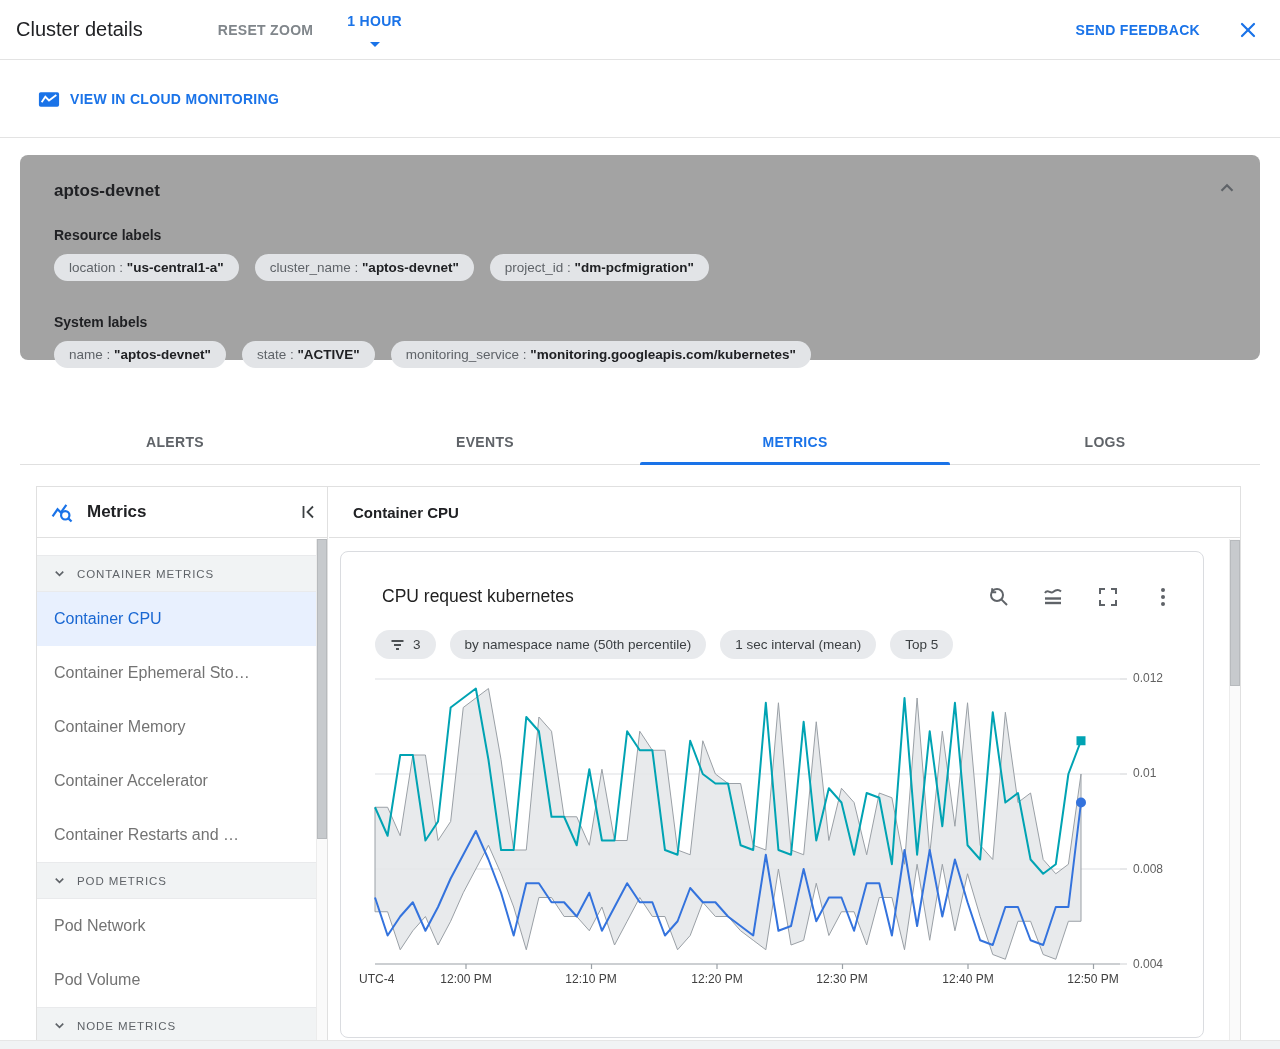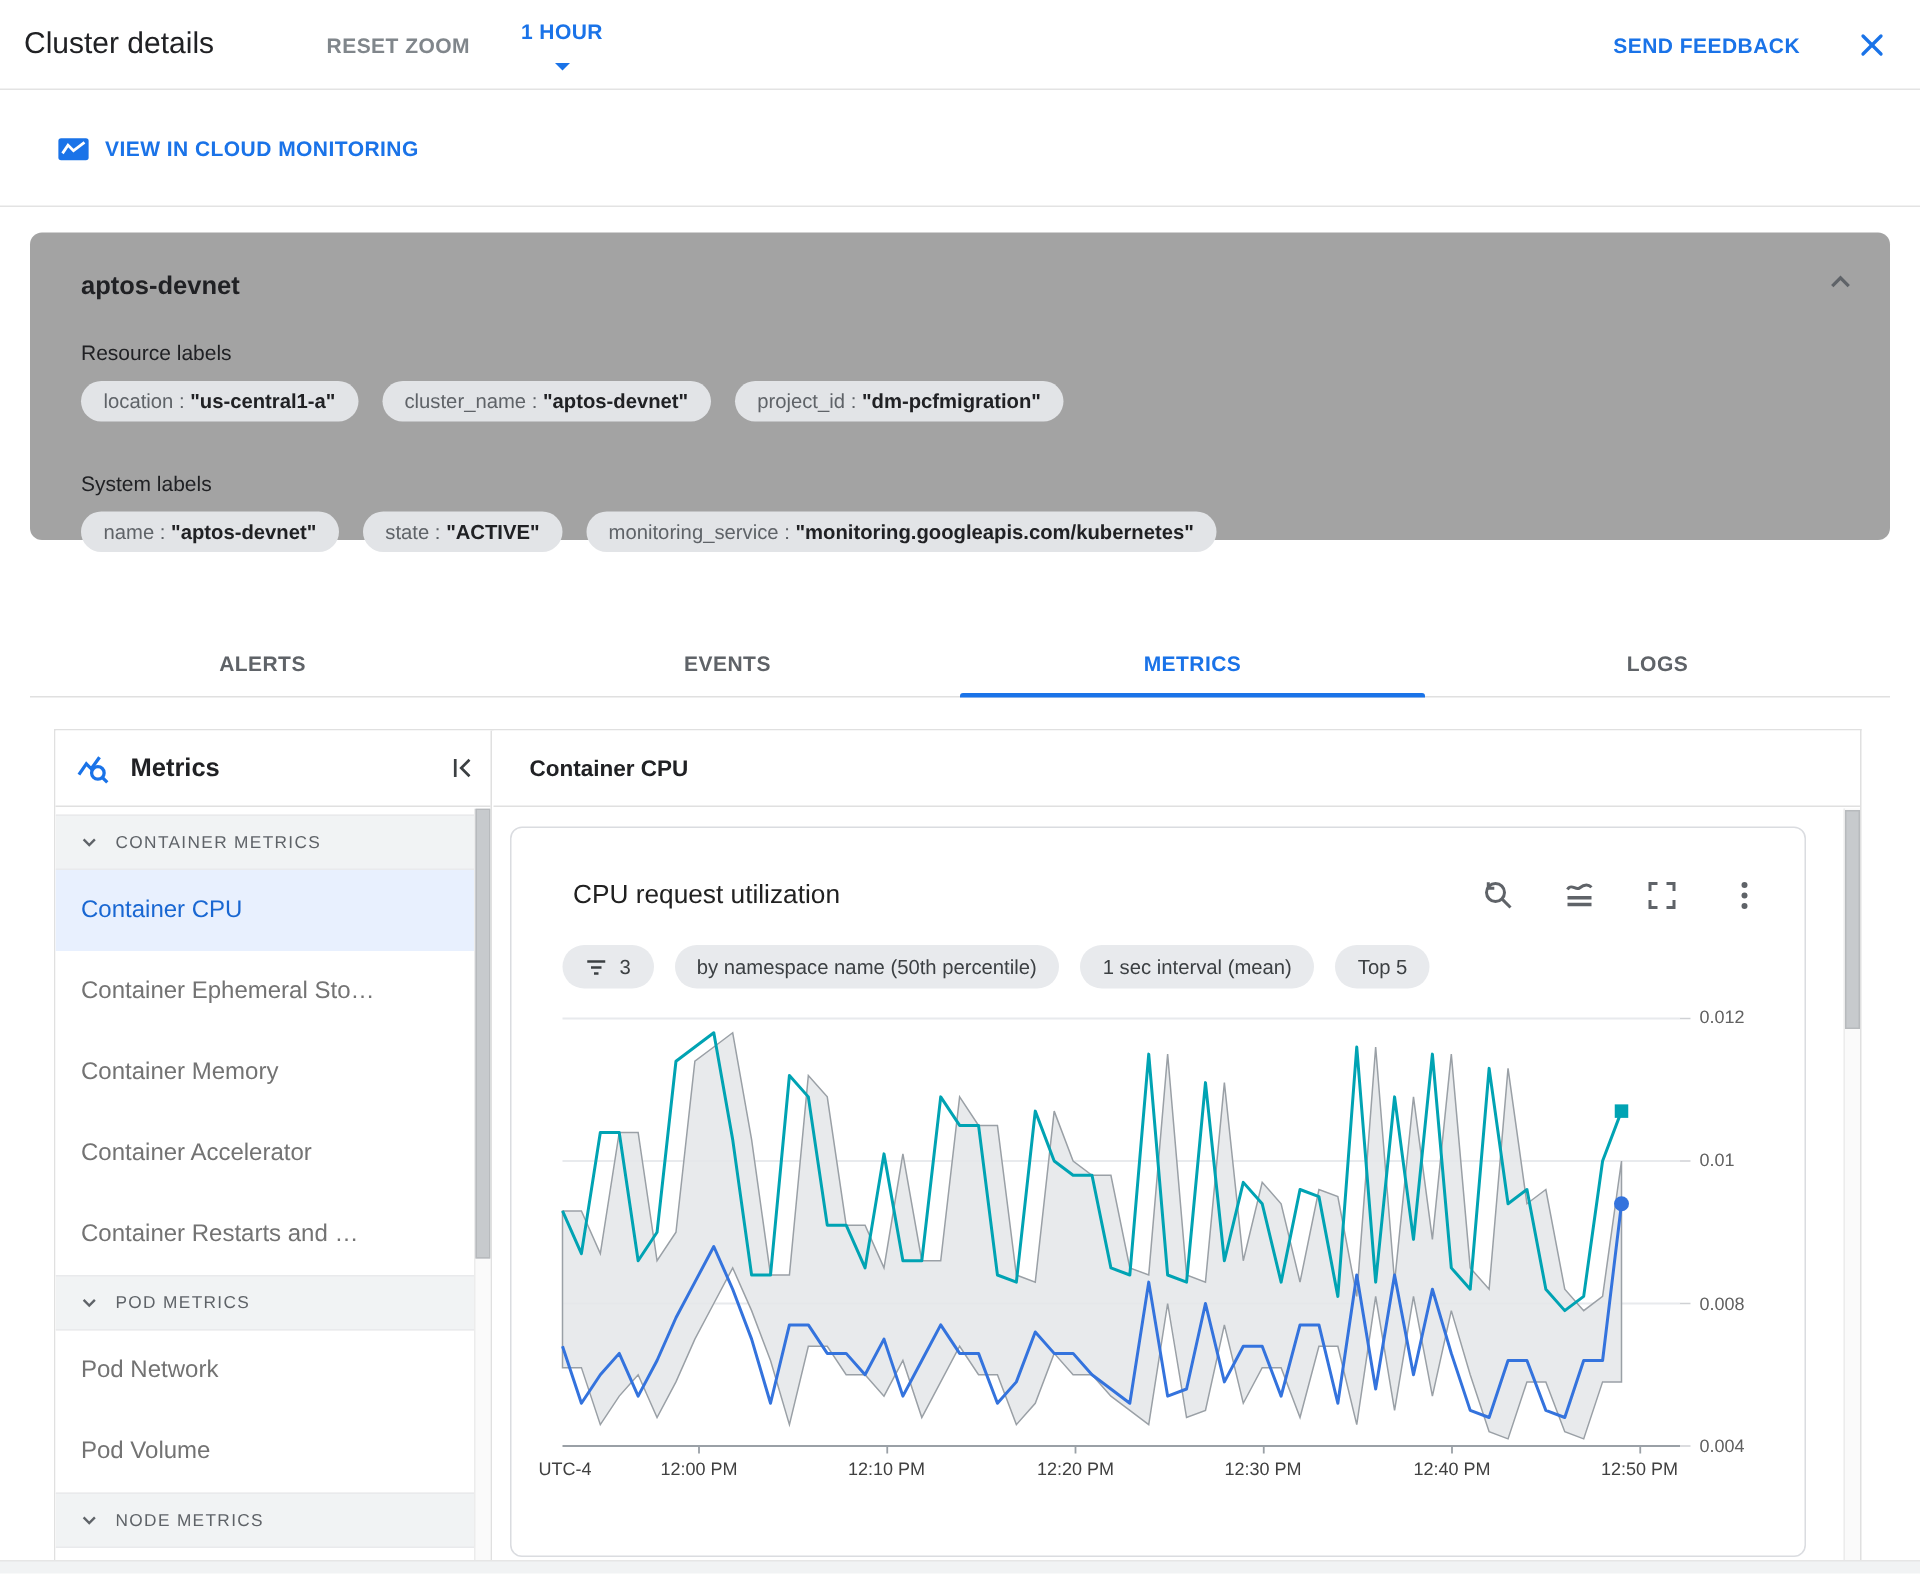--- a/index.html
+++ b/index.html
@@ -22,21 +22,21 @@
   
   #monitoring-bar { position:absolute; left:0; top:61px; width:1280px; height:77px;
     border-bottom:1px solid #e3e3e3; display:flex; align-items:center; background:#fff; }
   #monitoring-link { display:flex; align-items:center; gap:10px; margin-left:38px;
     color:#1a73e8; font-size:14px; font-weight:700; letter-spacing:.3px; text-decoration:none; cursor:pointer; }
 
   
   #cluster-panel { position:absolute; left:20px; top:155px; width:1240px; height:205px;
     background:#a3a3a3; border-radius:8px; }
   #cluster-panel .name { position:absolute; left:34px; top:26px; font-size:17px; font-weight:700; }
-  #cluster-panel .sec-title { position:absolute; left:34px; font-size:14px; font-weight:400; }
+  #cluster-panel .sec-title { position:absolute; left:34px; font-size:14px; font-weight:700; }
   #res-title { top:72px; } #sys-title { top:159px; }
   .chip-row { position:absolute; left:34px; display:flex; gap:16px; }
   #res-chips { top:99px; } #sys-chips { top:186px; }
   .kv-chip { background:#e2e4e7; border-radius:14px; height:27px; line-height:27px;
     padding:0 15px; font-size:13.5px; white-space:nowrap; }
   .kv-chip .k { color:#5f6368; }
   .kv-chip .v { color:#202124; font-weight:700; }
   #panel-collapse { position:absolute; right:22px; top:22px; background:none; border:none; cursor:pointer; }
 
   
@@ -52,21 +52,21 @@
   #content { position:absolute; left:36px; top:486px; width:1205px; height:554px;
     border:1px solid #e0e0e0; border-bottom:none; }
 
   
   #sidebar { position:absolute; left:0; top:0; width:291px; height:100%;
     border-right:1px solid #e0e0e0; background:#fff; }
   #sidebar-header { height:51px; border-bottom:1px solid #e0e0e0; display:flex; align-items:center; }
   #sidebar-header .t { font-size:17px; font-weight:700; margin-left:12px; }
   #sidebar-header svg.panel-icon { margin-left:13px; }
   #sidebar-collapse { margin-left:auto; margin-right:8px; background:none; border:none; cursor:pointer; height:22px; }
-  #sidebar-list { position:absolute; top:52px; left:0; right:0; bottom:0; overflow:hidden; padding-top:4px;text-align:center; }
+  #sidebar-list { position:absolute; top:52px; left:0; right:0; bottom:0; overflow:hidden; padding-top:16px;text-align:center; }
   .section-head { height:37px; background:#f1f3f4; border-top:1px solid #e9eaec; border-bottom:1px solid #e9eaec;
     display:flex; align-items:center; gap:10px; padding-left:15px; cursor:pointer; }
   .section-head span { font-size:11.5px; font-weight:400; letter-spacing:.9px; color:#5f6368; }
   .metric-item { height:54px; display:flex; align-items:center; padding-left:17px;
     font-size:16px; color:#737373; cursor:pointer; width:calc(100% - 11px); }
   .metric-item.selected { background:#e8f0fe; color:#1967d2; }
   .vtrack { position:absolute; top:0; bottom:0; width:11px; background:#fafafa; border-left:1px solid #ececec; }
   #sidebar-track { right:0; top:0; }
   #sidebar-thumb { position:absolute; right:0; top:0; width:10px; height:300px;
     background:#c7cacd; border:1px solid #b7babd; cursor:pointer; }
@@ -217,21 +217,21 @@
       <div id="sidebar-thumb"></div>
     </div>
   </aside>
 
   <div id="main">
     <div id="main-header">
       <span class="t">Container CPU</span>
     </div>
 
     <div id="card">
-      <h3 class="chart-title">CPU request utilization</h3>
+      <h3 class="chart-title">CPU request kubernetes</h3>
 
       <div id="card-icons">
         <button>
           <svg width="24" height="24" viewBox="0 0 24 24">
             <g fill="none" stroke="#5f6368" stroke-width="2">
               <circle cx="11" cy="10" r="6"></circle>
               <line x1="15.6" y1="14.6" x2="21" y2="20"></line>
               <path d="M6.2 3.2 v4 h4"></path>
             </g>
           </svg>

